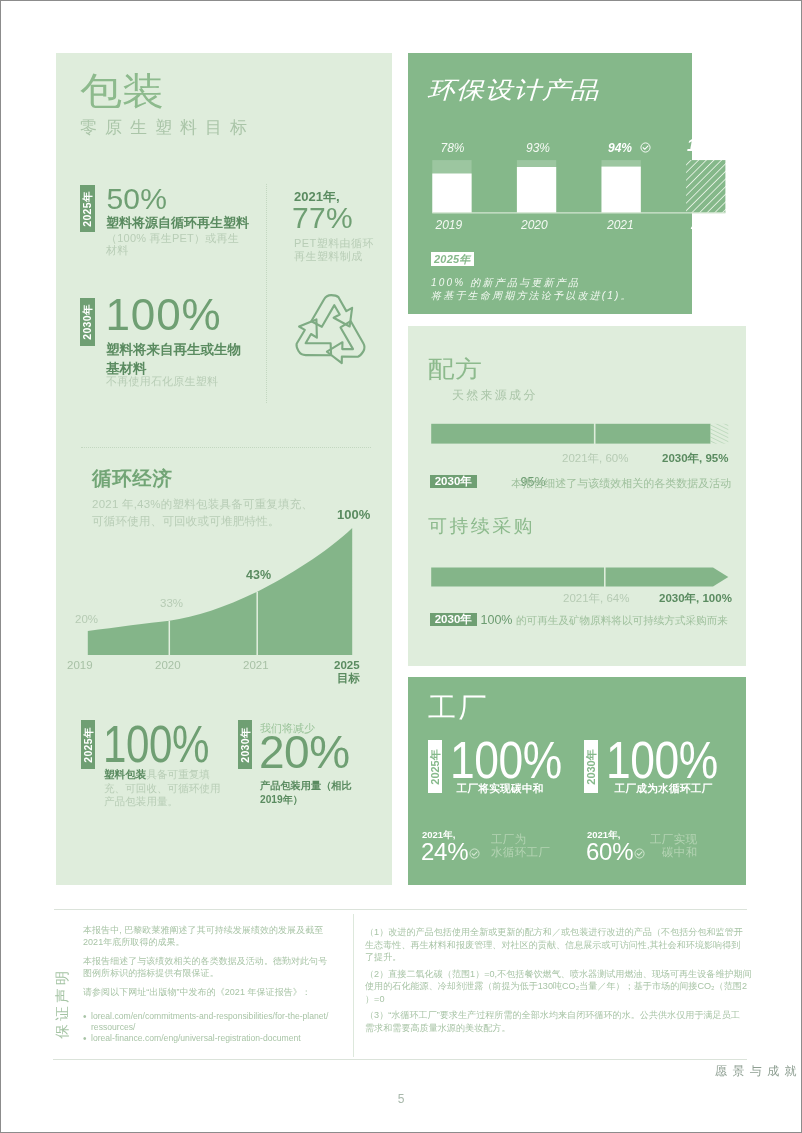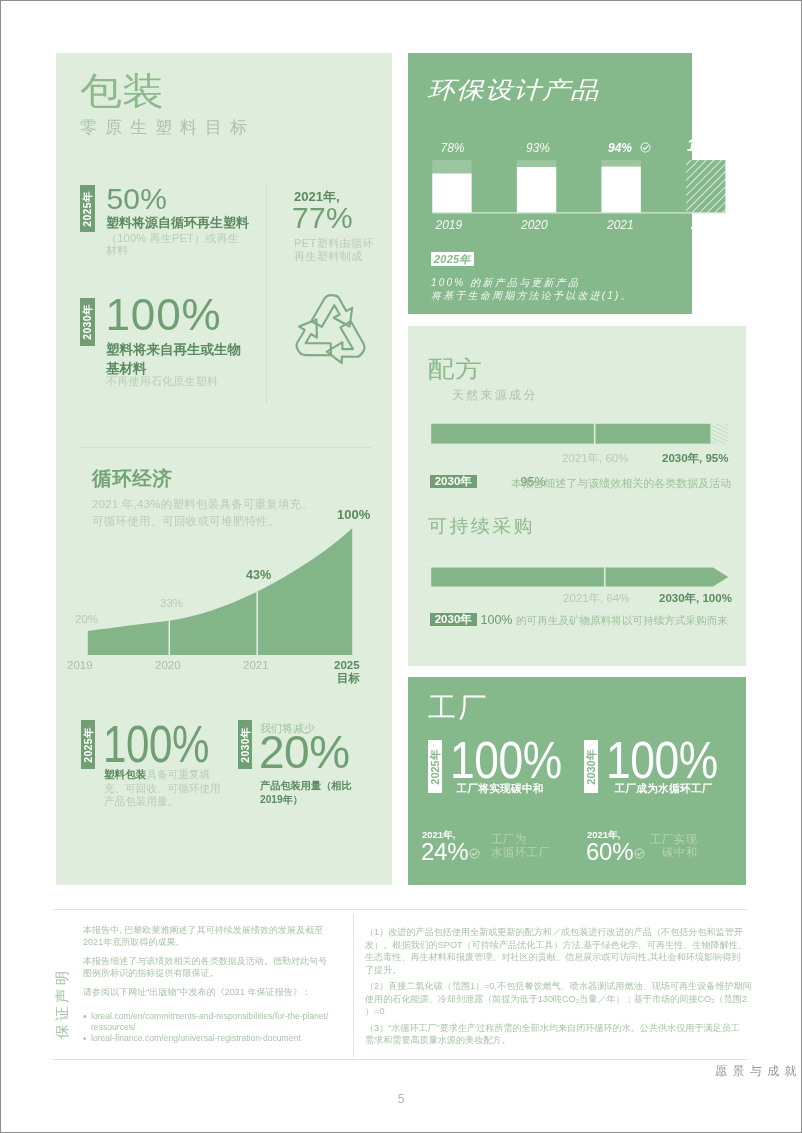--- a/index.html
+++ b/index.html
@@ -260,21 +260,20 @@
       </span>
     </div>
     <div style="display:flex;">
       <span style="font-size:10px;color:#a8c4a6;width:8px;">•</span>
       <span style="font-size:8.6px;color:#a8c4a6;line-height:11.2px;">loreal-finance.com/eng/universal-registration-document</span>
     </div>
   </div>
 
   <div class="abs" style="left:365px;top:926px;width:385px;">
     <div style="font-size:9.1px;color:#a8c4a6;line-height:12.5px;">（1）改进的产品包括使用全新或更新的配方和／或包装进行改进的产品（不包括分包和监管开</div>
-    <div style="font-size:9.1px;color:#a8c4a6;line-height:12.5px;">发）。根据我们的SPOT（可持续产品优化工具）方法,基于绿色化学、可再生性、生物降解性、</div>
     <div style="font-size:9.1px;color:#a8c4a6;line-height:12.5px;">生态毒性、再生材料和报废管理、对社区的贡献、信息展示或可访问性,其社会和环境影响得到</div>
     <div style="font-size:9.1px;color:#a8c4a6;line-height:12.5px;">了提升。</div>
     <div style="height:4px;"></div>
     <div style="font-size:9.1px;color:#a8c4a6;line-height:12.5px;">（2）直接二氧化碳（范围1）=0,不包括餐饮燃气、喷水器测试用燃油、现场可再生设备维护期间</div>
     <div style="font-size:9.1px;color:#a8c4a6;line-height:12.5px;">使用的石化能源、冷却剂泄露（前提为低于130吨CO₂当量／年）；基于市场的间接CO₂（范围2</div>
     <div style="font-size:9.1px;color:#a8c4a6;line-height:12.5px;">）=0</div>
     <div style="height:4px;"></div>
     <div style="font-size:9.1px;color:#a8c4a6;line-height:12.5px;">（3）“水循环工厂”要求生产过程所需的全部水均来自闭环循环的水。公共供水仅用于满足员工</div>
     <div style="font-size:9.1px;color:#a8c4a6;line-height:12.5px;">需求和需要高质量水源的美妆配方。</div>
   </div>

